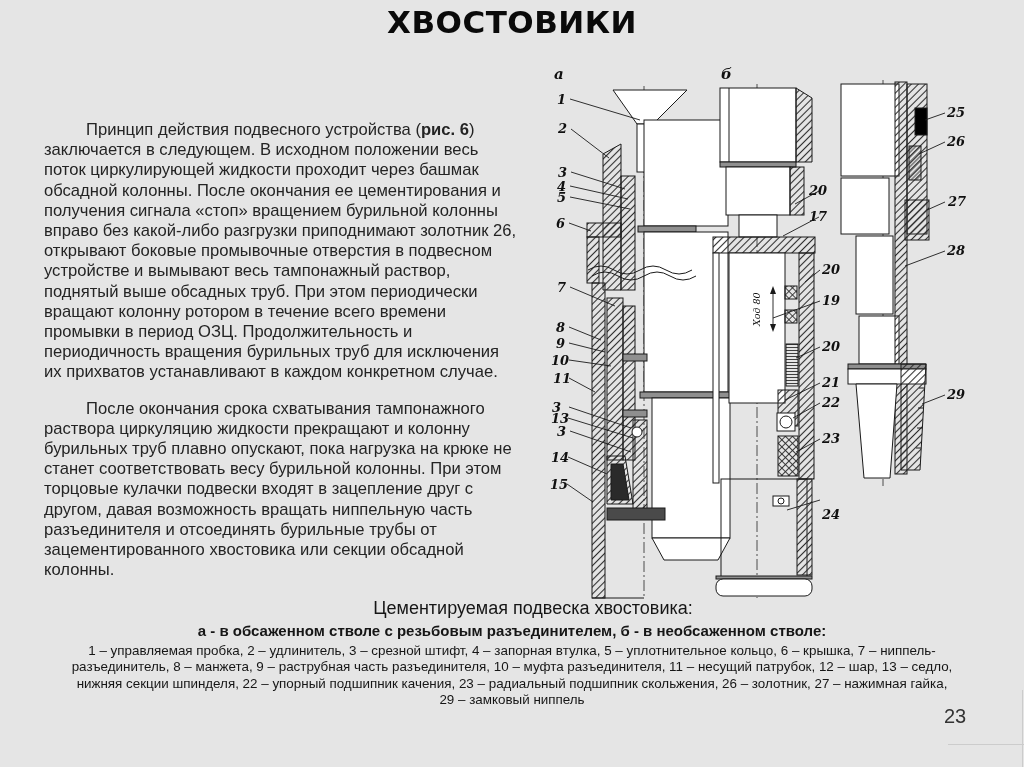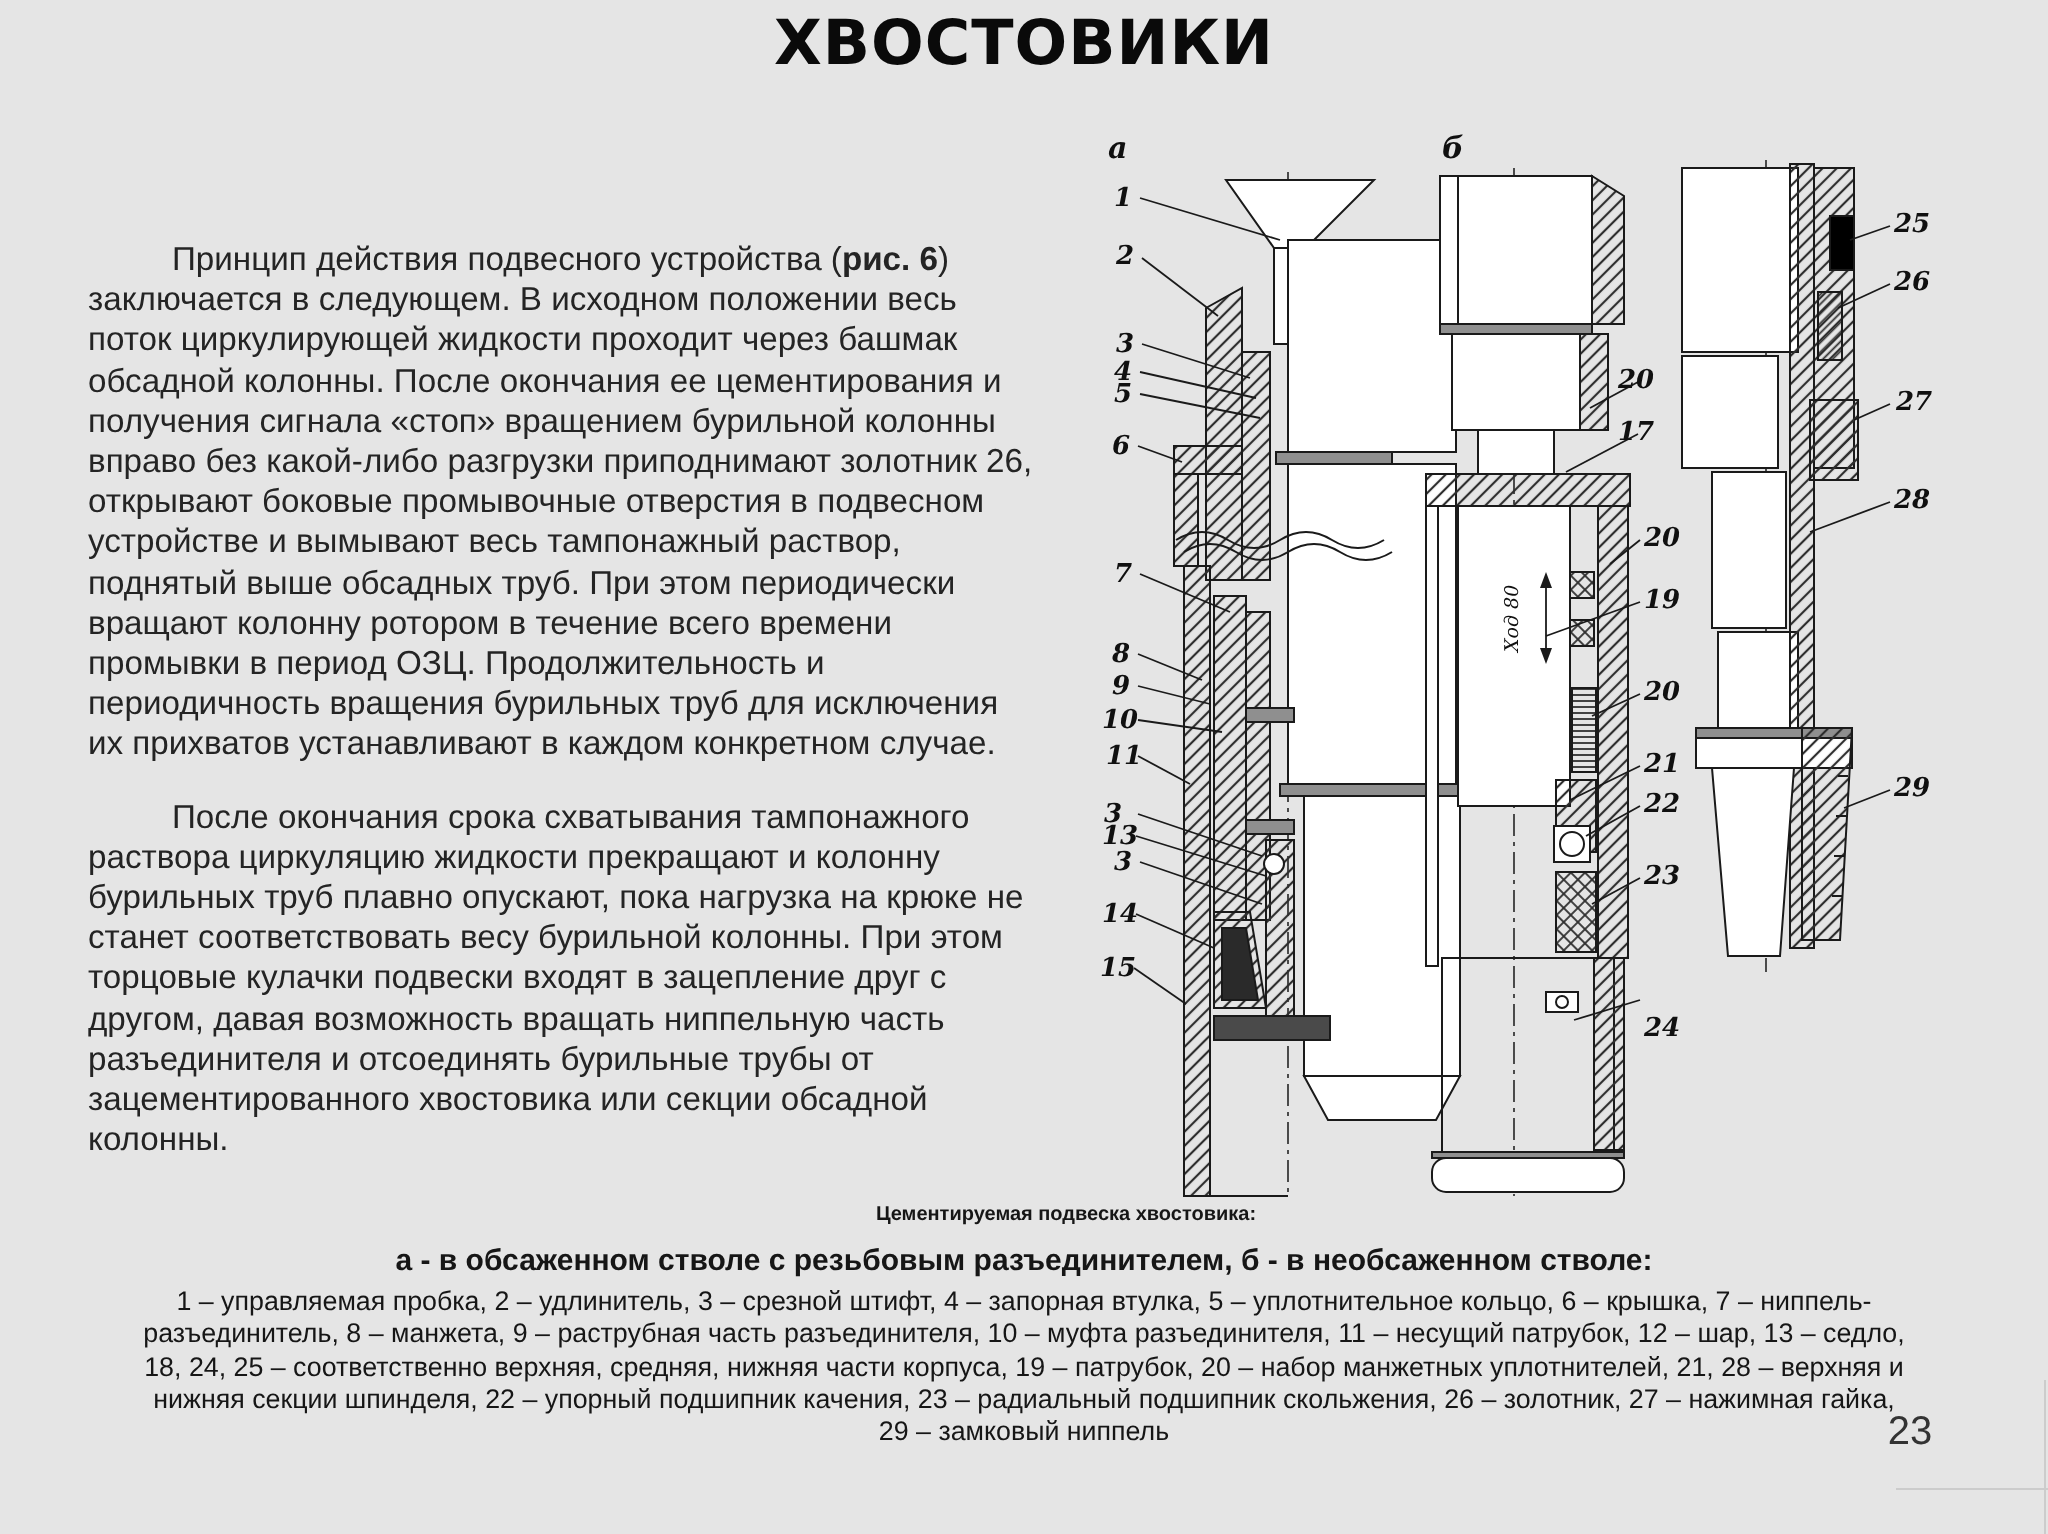--- a/index.html
+++ b/index.html
@@ -32,21 +32,21 @@
     position:absolute;font-family:"DejaVu Serif",serif;font-style:italic;font-weight:bold;
     font-size:15px;color:#101010;line-height:15px;
   }
   .dim{
     position:absolute;left:207px;top:268px;transform:rotate(-90deg);transform-origin:left top;
     font-family:"DejaVu Serif",serif;font-style:italic;font-size:9.5px;color:#101010;
     white-space:nowrap;line-height:10px;
   }
 
   .caption{position:absolute;left:0;top:597px;width:1024px;text-align:center;color:#161616;}
-  .cap-title{font-size:10px;font-weight:bold;line-height:22px;padding-left:42px;}
+  .cap-title{font-size:18px;font-weight:normal;line-height:22px;padding-left:42px;}
   .cap-sub{font-size:15px;font-weight:bold;line-height:24px;}
   .cap-line{font-size:13.4px;line-height:16.3px;white-space:nowrap;}
 
   .page-number{
     position:absolute;left:930px;top:705px;width:50px;text-align:center;
     font-size:20px;color:#333;
   }
 </style>
 </head>
 <body>
@@ -233,21 +233,20 @@
     <span class="co" style="left:403px;top:137px">27</span>
     <span class="co" style="left:402px;top:186px">28</span>
     <span class="co" style="left:402px;top:330px">29</span>
   </div>
 
   <div class="caption">
     <div class="cap-title">Цементируемая подвеска хвостовика:</div>
     <div class="cap-sub">а - в обсаженном стволе с резьбовым разъединителем, б - в необсаженном стволе:</div>
     <div class="cap-line">1 – управляемая пробка, 2 – удлинитель, 3 – срезной штифт, 4 – запорная втулка, 5 – уплотнительное кольцо, 6 – крышка, 7 – ниппель-</div>
     <div class="cap-line">разъединитель, 8 – манжета, 9 – раструбная часть разъединителя, 10 – муфта разъединителя, 11 – несущий патрубок, 12 – шар, 13 – седло,</div>
-    <div class="cap-line">18, 24, 25 – соответственно верхняя, средняя, нижняя части корпуса, 19 – патрубок, 20 – набор манжетных уплотнителей, 21, 28 – верхняя и</div>
     <div class="cap-line">нижняя секции шпинделя, 22 – упорный подшипник качения, 23 – радиальный подшипник скольжения, 26 – золотник, 27 – нажимная гайка,</div>
     <div class="cap-line">29 – замковый ниппель</div>
   </div>
 
   <div class="page-number">23</div>
 
   <div class="edge-v"></div>
   <div class="edge-h"></div>
 </div>
 

